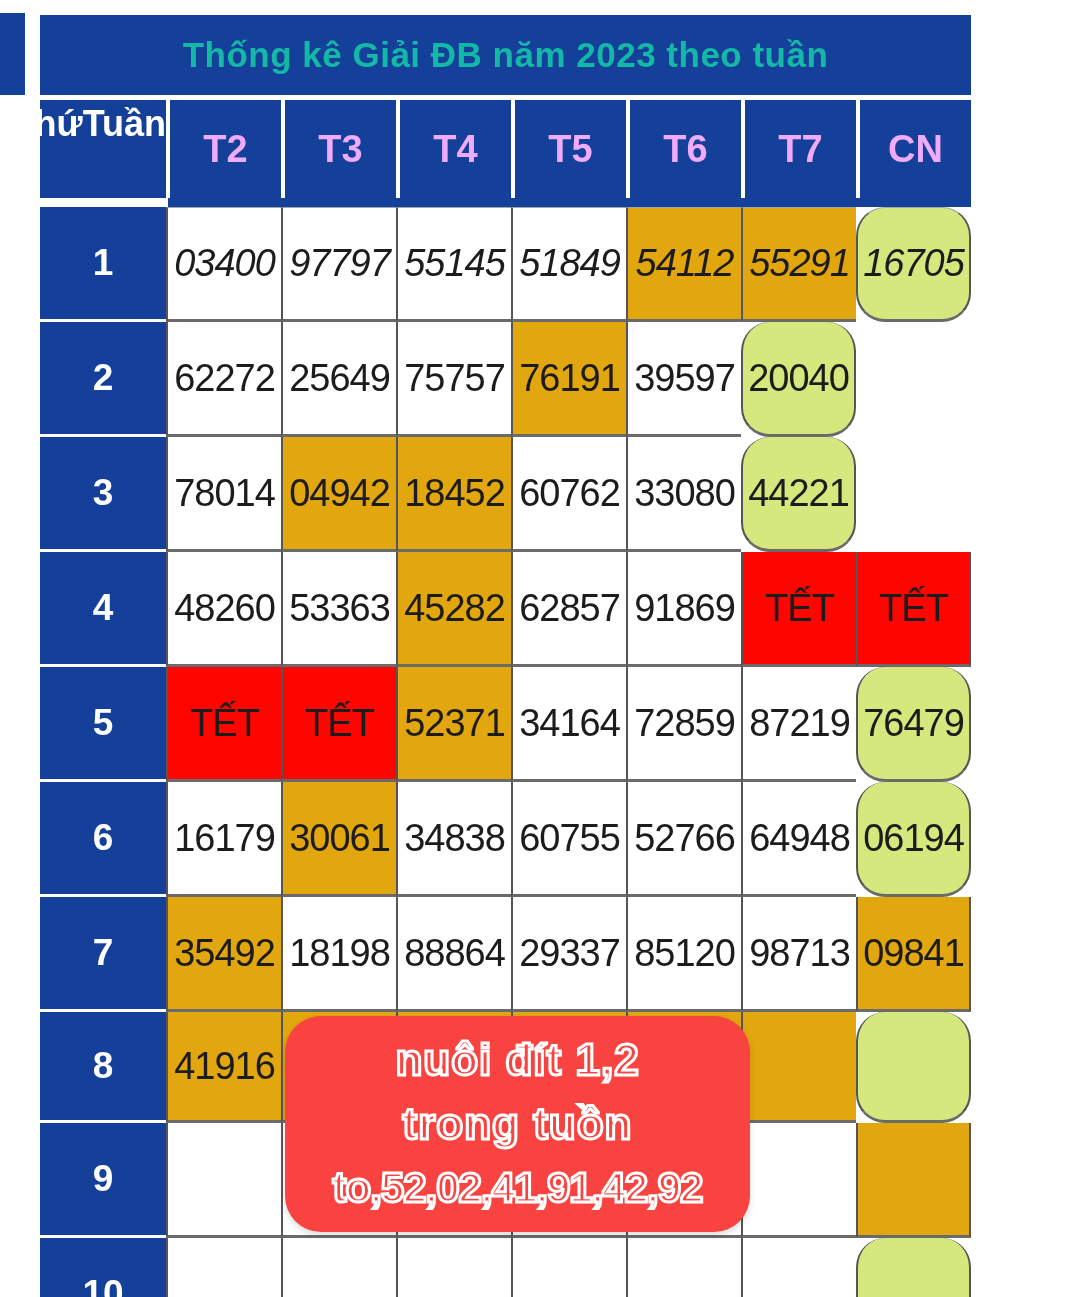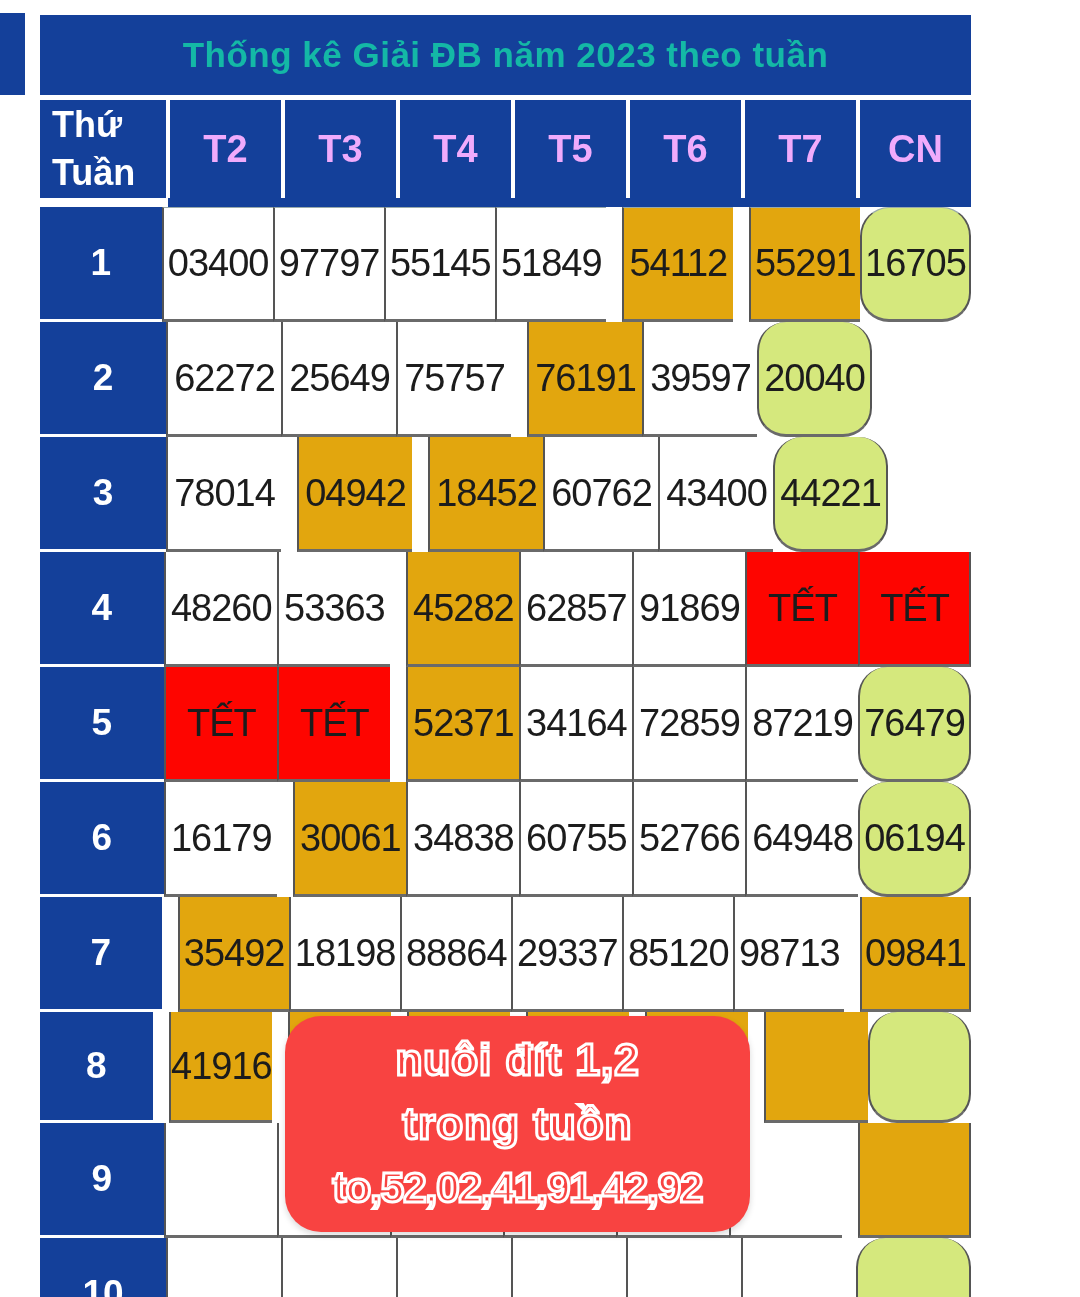--- a/index.html
+++ b/index.html
@@ -28,21 +28,21 @@
     display:flex;align-items:center;justify-content:center;
     font-size:35px;font-weight:bold;letter-spacing:.5px;
     margin-bottom:5px;
   }
   .header-row{
     display:flex;height:98px;
   }
   .corner-cell{
     width:126px;background:var(--blue);color:#fff;
     font-size:36px;font-weight:bold;line-height:1.32;
-    display:flex;flex-direction:column;justify-content:center;
+    display:flex;justify-content:flex-end;
     padding-left:12px;box-sizing:border-box;
   }
   .day-cell{
     width:111px;margin-left:4px;background:var(--blue);color:#f0abfc;
     font-size:38px;font-weight:bold;
     display:flex;align-items:center;justify-content:center;
   }
   .header-strip{
     height:9px;background:var(--blue);margin-left:128px;width:803px;
   }
@@ -57,23 +57,23 @@
   }
   .dcell{
     width:115px;box-sizing:border-box;
     border-left:2px solid var(--bordergray);
     border-bottom:3px solid #6a6a6a;
     display:flex;align-items:center;justify-content:center;
     font-size:38px;color:#1c1c1c;letter-spacing:-1px;
     background:#ffffff;
   }
   .dcell:last-child{border-right:2px solid var(--bordergray);}
-  .trow:first-child .dcell{border-top:1px solid #9aa;}
+  .trow:first-child .dcell{border-top:1px solid #9aa;font-style:italic;}
   .bg-white{background:#ffffff;}
-  .bg-orange{background:var(--orange);margin-left:16px;}
+  .bg-orange{background:var(--orange);}
   .bg-green{background:var(--green);border-radius:29px;}
   .bg-red{background:var(--tetred);font-weight:500;}
   
   .note-overlay{
     position:absolute;left:285px;top:1016px;width:465px;height:216px;
     background:var(--ovred);border-radius:36px;
     display:flex;flex-direction:column;justify-content:center;
     text-align:center;row-gap:2px;
     box-shadow:0 3px 6px rgba(0,0,0,.15);
   }
@@ -129,21 +129,21 @@
         <div class="dcell bg-orange">76191</div>
         <div class="dcell bg-white">39597</div>
         <div class="dcell bg-green">20040</div>
       </div>
       <div class="trow">
         <div class="lcell">3</div>
         <div class="dcell bg-white">78014</div>
         <div class="dcell bg-orange">04942</div>
         <div class="dcell bg-orange">18452</div>
         <div class="dcell bg-white">60762</div>
-        <div class="dcell bg-white">43400</div>
+        <div class="dcell bg-white">33080</div>
         <div class="dcell bg-green">44221</div>
       </div>
       <div class="trow">
         <div class="lcell">4</div>
         <div class="dcell bg-white">48260</div>
         <div class="dcell bg-white">53363</div>
         <div class="dcell bg-orange">45282</div>
         <div class="dcell bg-white">62857</div>
         <div class="dcell bg-white">91869</div>
         <div class="dcell bg-red">TẾT</div>

